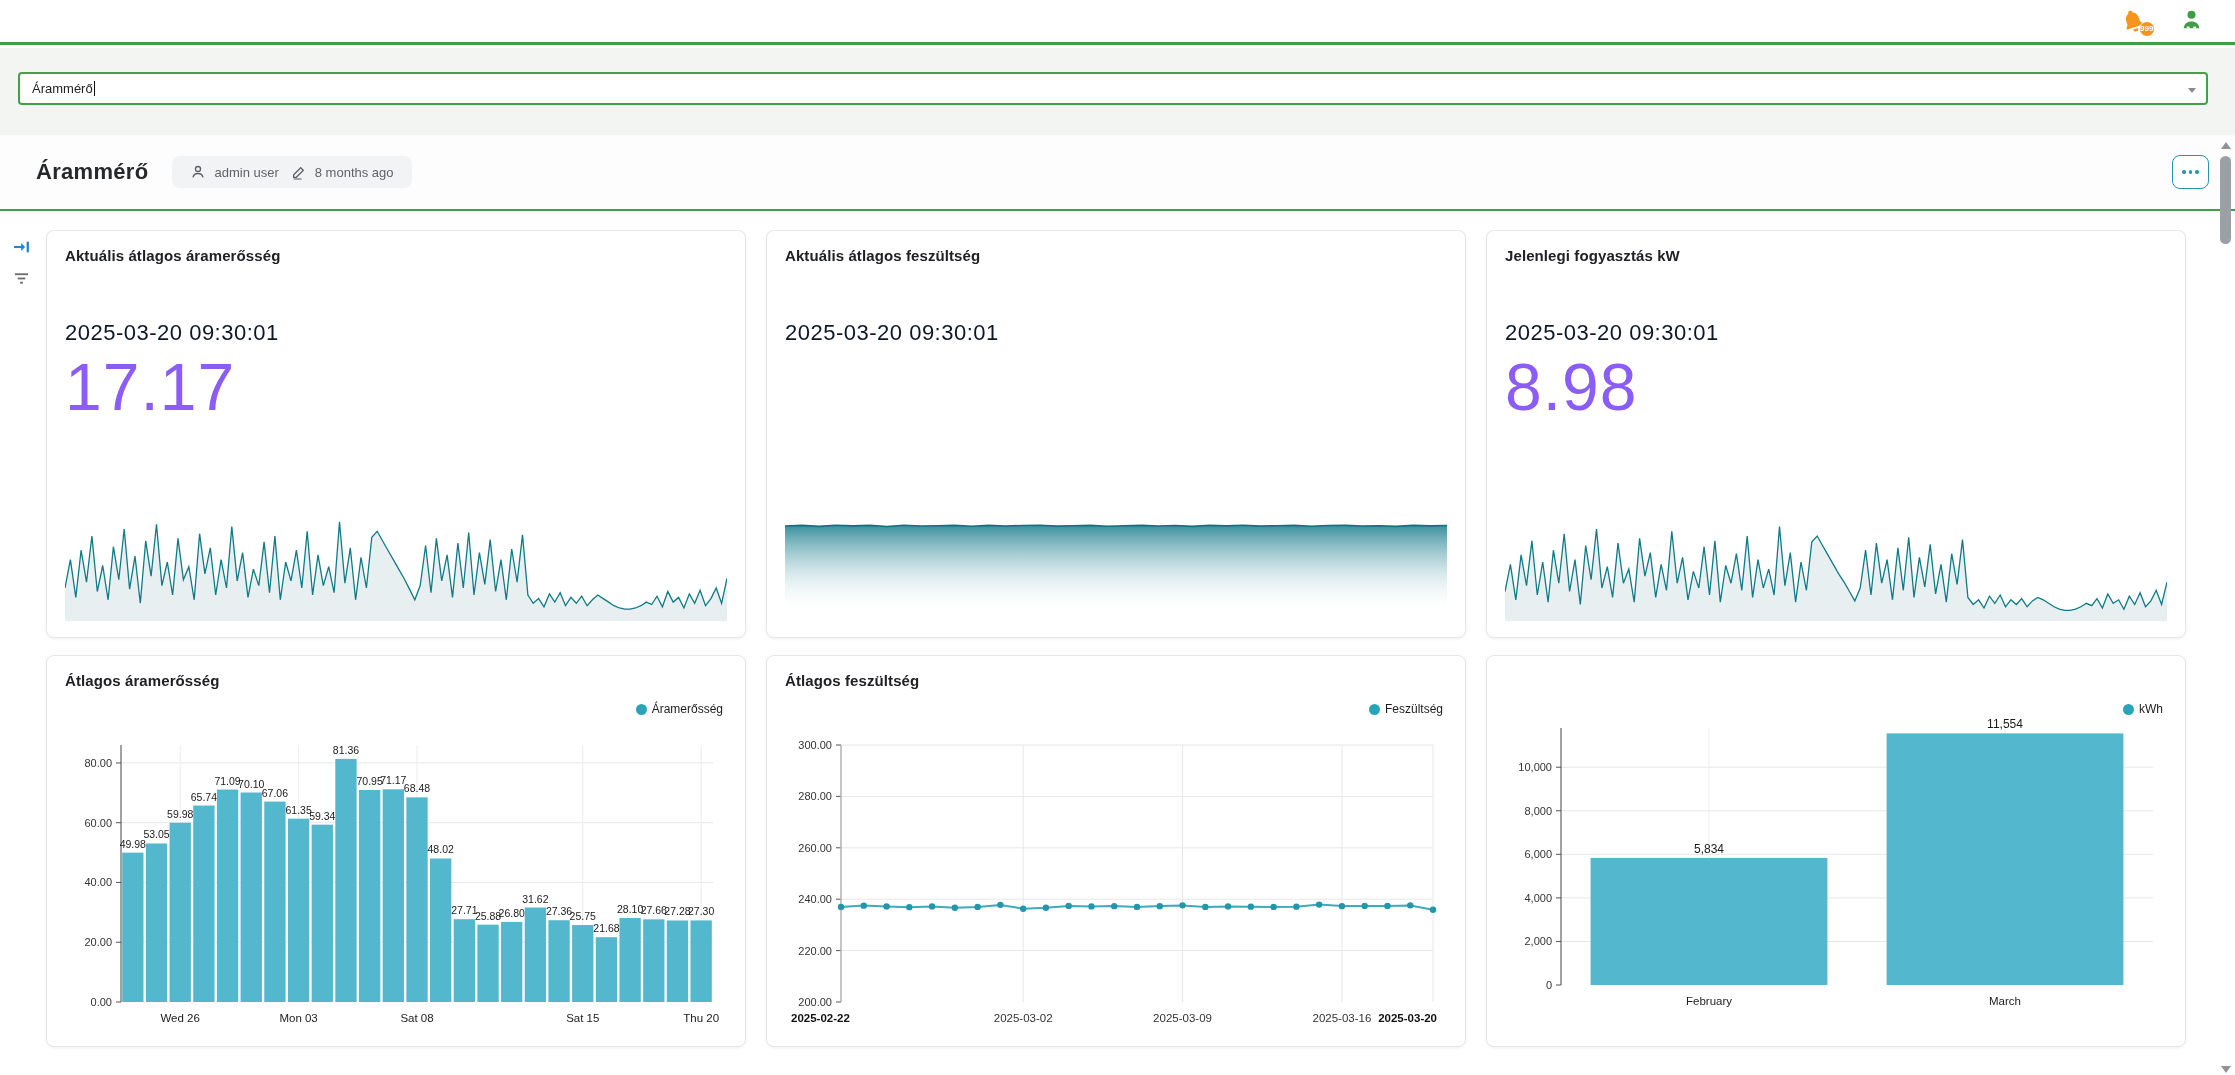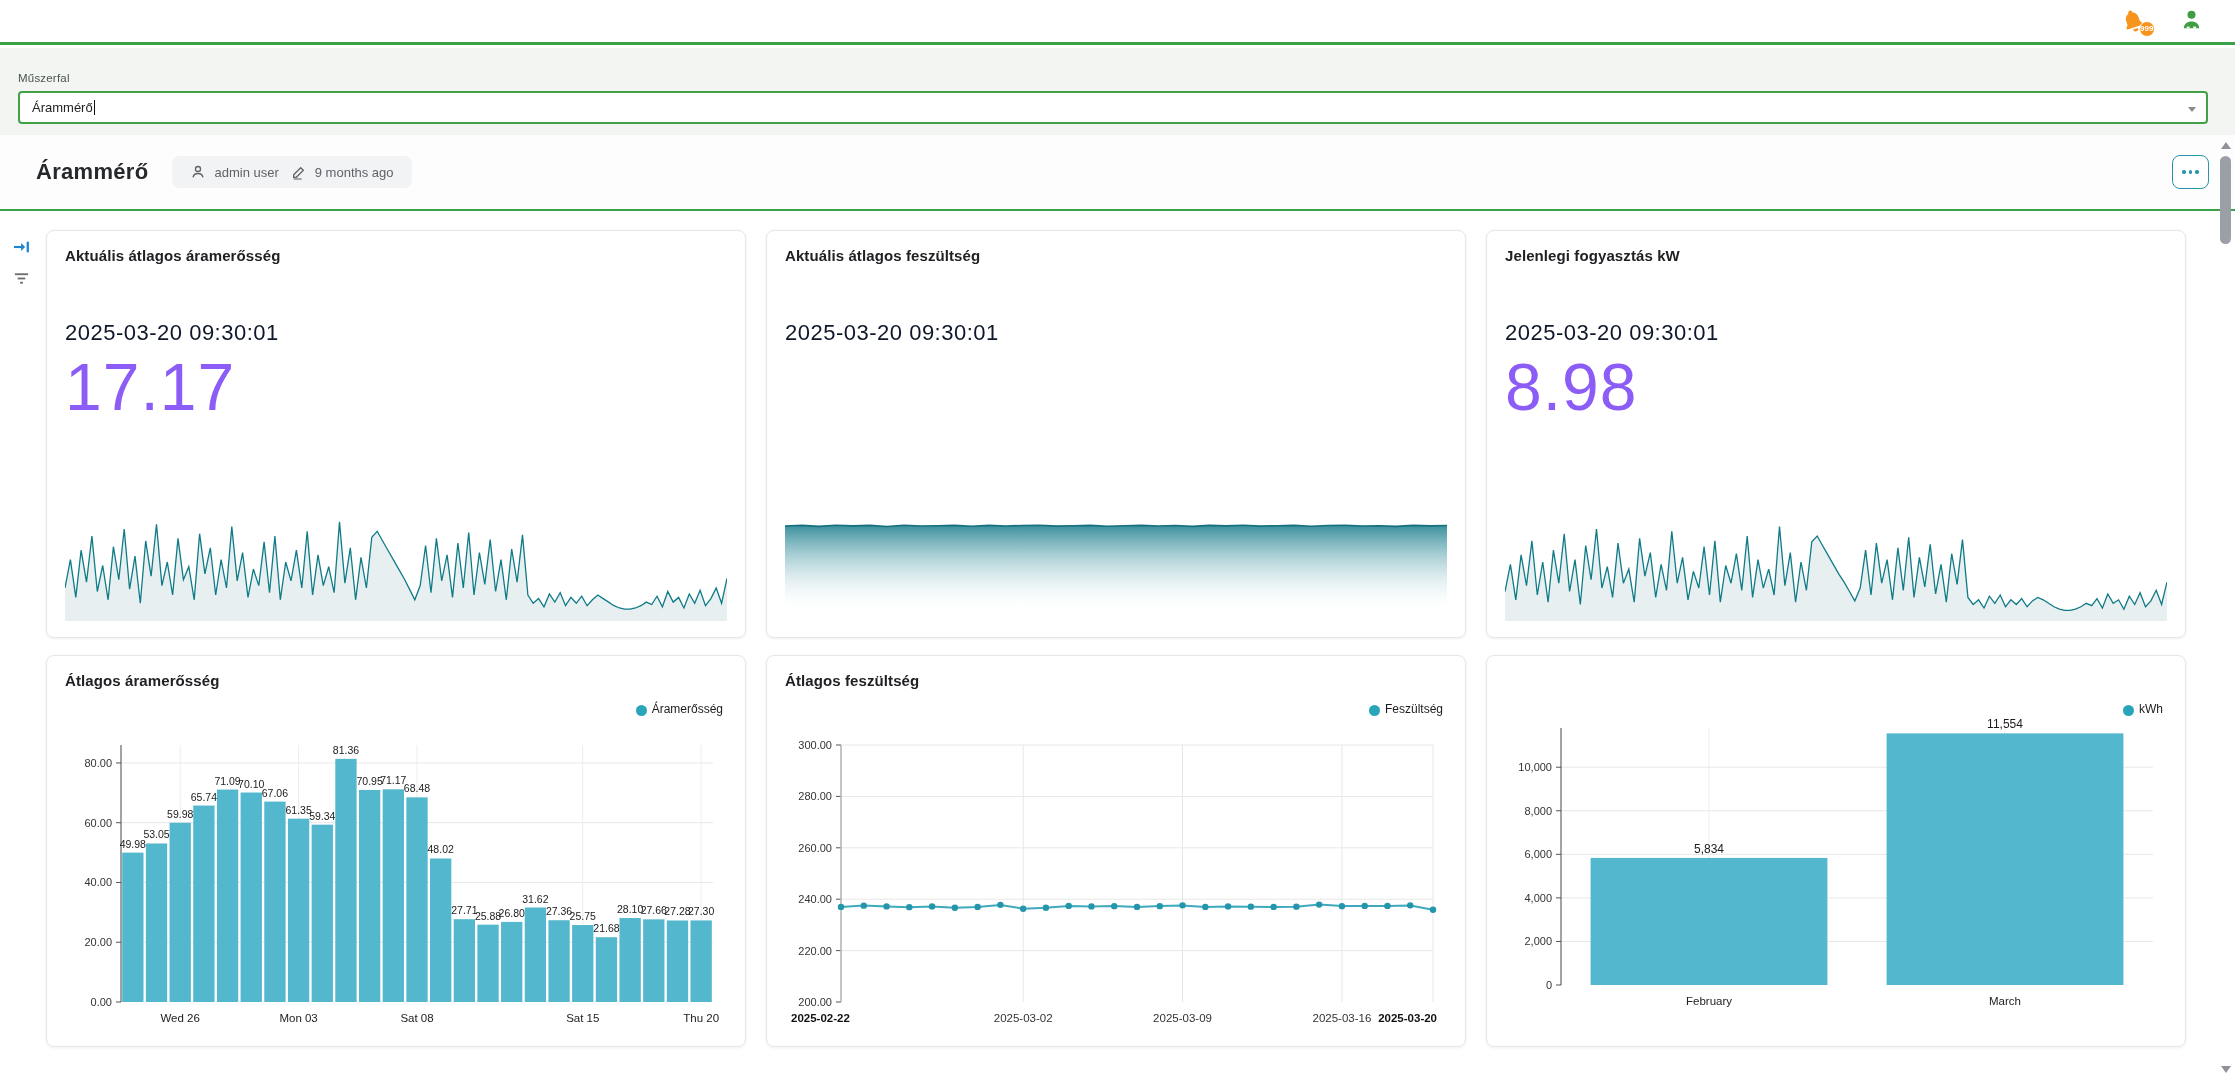--- a/index.html
+++ b/index.html
@@ -50,21 +50,21 @@
     display:grid; grid-template-columns:repeat(3,700px); grid-template-rows:408px 392px;
     gap:17px 20px; }
   .panel { background:#fff; border:1px solid #e4e7e9; border-radius:8px;
     box-shadow:0 1px 3px rgba(60,64,67,.08); padding:16px 18px;
     display:flex; flex-direction:column; position:relative; }
   .panel-title { font-size:15px; font-weight:bold; color:#202124; letter-spacing:.1px; }
   .stat-timestamp { margin-top:56px; font-size:22px; color:#0f172a; letter-spacing:.5px; }
   .stat-value { margin-top:4px; font-size:66px; font-weight:normal; color:#8b5cf6;
     letter-spacing:1px; line-height:1.15; }
   .spark { margin-top:auto; height:118px; width:100%; }
-  .legend { position:absolute; top:46px; right:22px; display:flex; align-items:flex-end;
+  .legend { position:absolute; top:46px; right:22px; display:flex; align-items:center;
     gap:5px; font-size:12px; color:#1c1c1c; cursor:pointer; }
   .legend-dot { width:11px; height:11px; border-radius:50%; background:#29a5ba; }
   .chart-body { margin-top:42px; flex:1; width:100%; }
   svg text { font-family:"Liberation Sans",sans-serif; }
 
   
   .scrollbar { position:absolute; right:3px; top:142px; bottom:2px; width:12px; }
   .sb-up { position:absolute; top:0; left:1px; width:0; height:0;
     border-left:5px solid transparent; border-right:5px solid transparent;
     border-bottom:7px solid #8f9398; cursor:pointer; }
@@ -91,21 +91,20 @@
     <svg width="23" height="23" viewBox="0 0 24 24">
       <circle cx="12" cy="7" r="4.2" fill="#3f9d44"></circle>
       <path d="M4 21c0-4.2 3.6-7 8-7s8 2.8 8 7z" fill="#3f9d44"></path>
       <rect x="7" y="19.4" width="3" height="2" fill="#fff"></rect>
       <rect x="13.8" y="19.4" width="3" height="2" fill="#fff"></rect>
     </svg>
   </div>
 </header>
 
 <div class="filter-strip">
-  <label class="filter-label">Műszerfal</label>
   <div class="select">
     <span class="select-value">Árammérő</span>
     <span class="text-cursor"></span>
     <span class="select-caret"></span>
   </div>
 </div>
 
 <div class="title-row">
   <h1 class="page-title">Árammérő</h1>
   <div class="meta-pill">
@@ -114,21 +113,21 @@
         <circle cx="12" cy="7.5" r="3.8"></circle>
         <path d="M4.5 20c.8-3.8 3.9-5.8 7.5-5.8s6.7 2 7.5 5.8"></path>
       </svg>
       <span>admin user</span>
     </span>
     <span class="meta-item">
       <svg width="16" height="16" viewBox="0 0 24 24" fill="none" stroke="#5f6368" stroke-width="2">
         <path d="M14.5 5.5l4 4L8 20H4v-4z"></path>
         <path d="M4 22.5h12" stroke-width="1.6"></path>
       </svg>
-      <span>9 months ago</span>
+      <span>8 months ago</span>
     </span>
   </div>
   <button class="menu-btn">
     <i></i>
       <i></i>
       <i></i>
   </button>
 </div>
 
 <nav class="side-rail">

